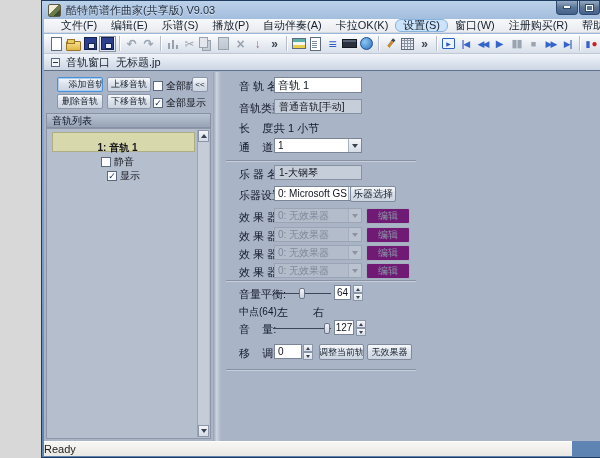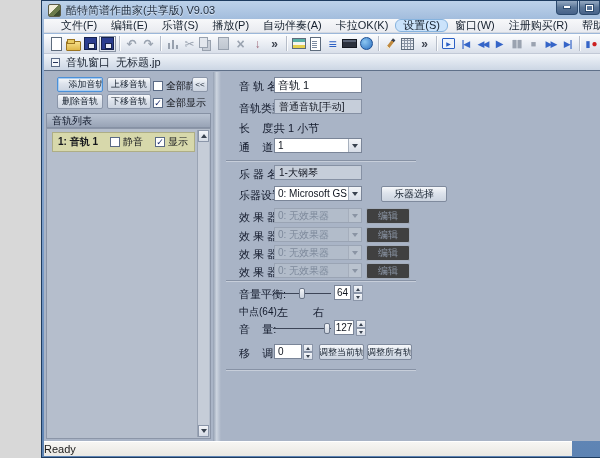--- a/index.html
+++ b/index.html
@@ -90,21 +90,21 @@
   .btn.focused{border-color:#4a90d9;box-shadow:inset 0 0 0 1px #aacdf0;padding-left:13px;}
   .cb{display:inline-flex;align-items:center;gap:3px;font-size:10px;color:#14161c;white-space:nowrap;}
   .cb .box{width:10px;height:10px;background:#fff;border:1px solid #5a6a85;display:inline-flex;
     align-items:center;justify-content:center;font-size:9px;color:#1b2c6e;font-weight:bold;line-height:1;flex:none;}
   .cb-abs{position:absolute;}
   .lp-list-header{position:absolute;top:41px;left:2px;right:2px;height:15px;
     background:linear-gradient(#b9c3d2,#98a3b6);border:1px solid #8691a4;
     font-size:10px;color:#10182a;line-height:13px;padding-left:5px;}
   .lp-list{position:absolute;top:56px;left:2px;right:2px;bottom:2px;background:#b5becc;border:1px solid #8c96a8;}
   .trow{position:absolute;top:3px;left:5px;right:15px;height:20px;background:#d7d8ab;border:1px solid #aeae85;
-    display:flex;align-items:center;font-size:10px;color:#14161c;padding:0 5px;}
+    display:flex;align-items:center;font-size:10px;color:#14161c;padding:8px 5px;flex-direction:column;}
   .trow .tname{width:52px;font-weight:bold;}
   .vscroll{position:absolute;top:1px;right:1px;width:12px;bottom:1px;background:#c6cdd8;border-left:1px solid #9aa4b4;}
   .sbtn{position:absolute;left:0;right:0;height:12px;background:linear-gradient(#f2f4f8,#d5dbe5);
     border:1px solid #8b96a9;display:flex;align-items:center;justify-content:center;}
   .sbtn.up{top:0;} .sbtn.dn{bottom:0;}
   .sbtn.up::before{content:"";border:3px solid transparent;border-bottom:4px solid #39424f;margin-top:-3px;}
   .sbtn.dn::before{content:"";border:3px solid transparent;border-top:4px solid #39424f;margin-bottom:-3px;}
   .splitter{position:absolute;top:18px;left:169px;width:8px;bottom:0;
     background:linear-gradient(90deg,#94a0b2,#ccd4df 45%,#a9b4c6);}
   
@@ -121,21 +121,21 @@
   .combo-btn{position:absolute;right:0;top:0;bottom:0;width:13px;background:linear-gradient(#f3f5f8,#d7dde7);
     border-left:1px solid #a8b1be;display:flex;align-items:center;justify-content:center;}
   .combo-btn::before{content:"";border:3px solid transparent;border-top:4px solid #39424f;margin-top:4px;}
   .combo.disabled{background:#b2bcca;border-color:#9aa4b4;}
   .combo.disabled .combo-val{color:#7e8a9c;}
   .combo.disabled .combo-btn{background:#bac3cf;border-left-color:#a5aebc;}
   .combo.disabled .combo-btn::before{border-top-color:#8a94a4;}
   .fbtn{position:absolute;top:0;height:16px;background:linear-gradient(#f7f9fb,#dde3ec 45%,#ccd4e0);
     border:1px solid #7f8a9d;border-radius:2px;font-size:10px;color:#15202e;
     display:flex;align-items:center;justify-content:center;white-space:nowrap;overflow:hidden;}
-  .fbtn.disabled{background:#404040;border-color:#a5aebc;color:#8a94a4;text-align:center;}
+  .fbtn.disabled{background:#701a75;border-color:#a5aebc;color:#8a94a4;text-align:center;}
   .fsep{position:absolute;left:5px;width:190px;height:1px;background:#8792a5;box-shadow:0 1px 0 rgba(255,255,255,.35);}
   .slider{position:absolute;left:52px;top:3px;width:58px;height:11px;}
   .slider .track{position:absolute;left:0;right:0;top:5px;height:1px;background:#3d4557;}
   .slider .thumb{position:absolute;top:0;width:6px;height:11px;border-radius:2px;background:linear-gradient(#f3f5f8,#ccd3de);border:1px solid #6b7689;}
   .numbox{position:absolute;top:0;height:15px;background:#fff;border:1px solid #7a8598;font-size:10px;
     text-align:center;line-height:14px;color:#10151f;}
   .spin{position:absolute;top:0;width:10px;height:16px;display:flex;flex-direction:column;}
   .spin b{flex:1;background:linear-gradient(#f4f6f9,#d9dfe9);border:1px solid #8b96a9;display:flex;align-items:center;justify-content:center;}
   .spin b.up::before{content:"";border:2px solid transparent;border-bottom:3px solid #39424f;margin-top:-2px;}
   .spin b.dn::before{content:"";border:2px solid transparent;border-top:3px solid #39424f;margin-bottom:-2px;}
@@ -304,21 +304,21 @@
         <span class="lbl">乐 器 名:</span>
         <span class="robox">1-大钢琴</span>
       </div>
 
       <div class="frow" style="top:114px;">
         <span class="lbl">乐器设置:</span>
         <div class="combo">
           <span class="combo-val">0: Microsoft GS</span>
           <span class="combo-btn"></span>
         </div>
-        <div class="fbtn" style="left:160px;width:66px;">乐器选择</div>
+        <div class="fbtn" style="left:129px;width:46px;">乐器选择</div>
       </div>
 
       <div class="frow" style="top:136px;">
         <span class="lbl">效 果 器 1:</span>
         <div class="combo disabled">
           <span class="combo-val">0: 无效果器</span>
           <span class="combo-btn"></span>
         </div>
         <div class="fbtn disabled" style="left:145px;width:44px;">编辑</div>
       </div>
@@ -385,21 +385,21 @@
       </div>
 
       <div class="frow" style="top:272px;">
         <span class="lbl">移    调:</span>
         <span class="numbox" style="left:53px;width:28px;text-align:left;padding-left:3px;">0</span>
         <div class="spin" style="left:82px;">
             <b class="up"></b>
             <b class="dn"></b>
           </div>
         <div class="fbtn" style="left:98px;width:45px;font-size:9px;">调整当前轨</div>
-        <div class="fbtn" style="left:146px;width:45px;font-size:9px;">调整所有轨</div>
+        <div class="fbtn" style="left:146px;width:45px;font-size:9px;">无效果器</div>
       </div>
 
       <div class="fsep" style="top:297px;"></div>
     </div>
   </div>
 
   <div class="statusbar">
     <span>Ready</span>
   </div>
 </div>

